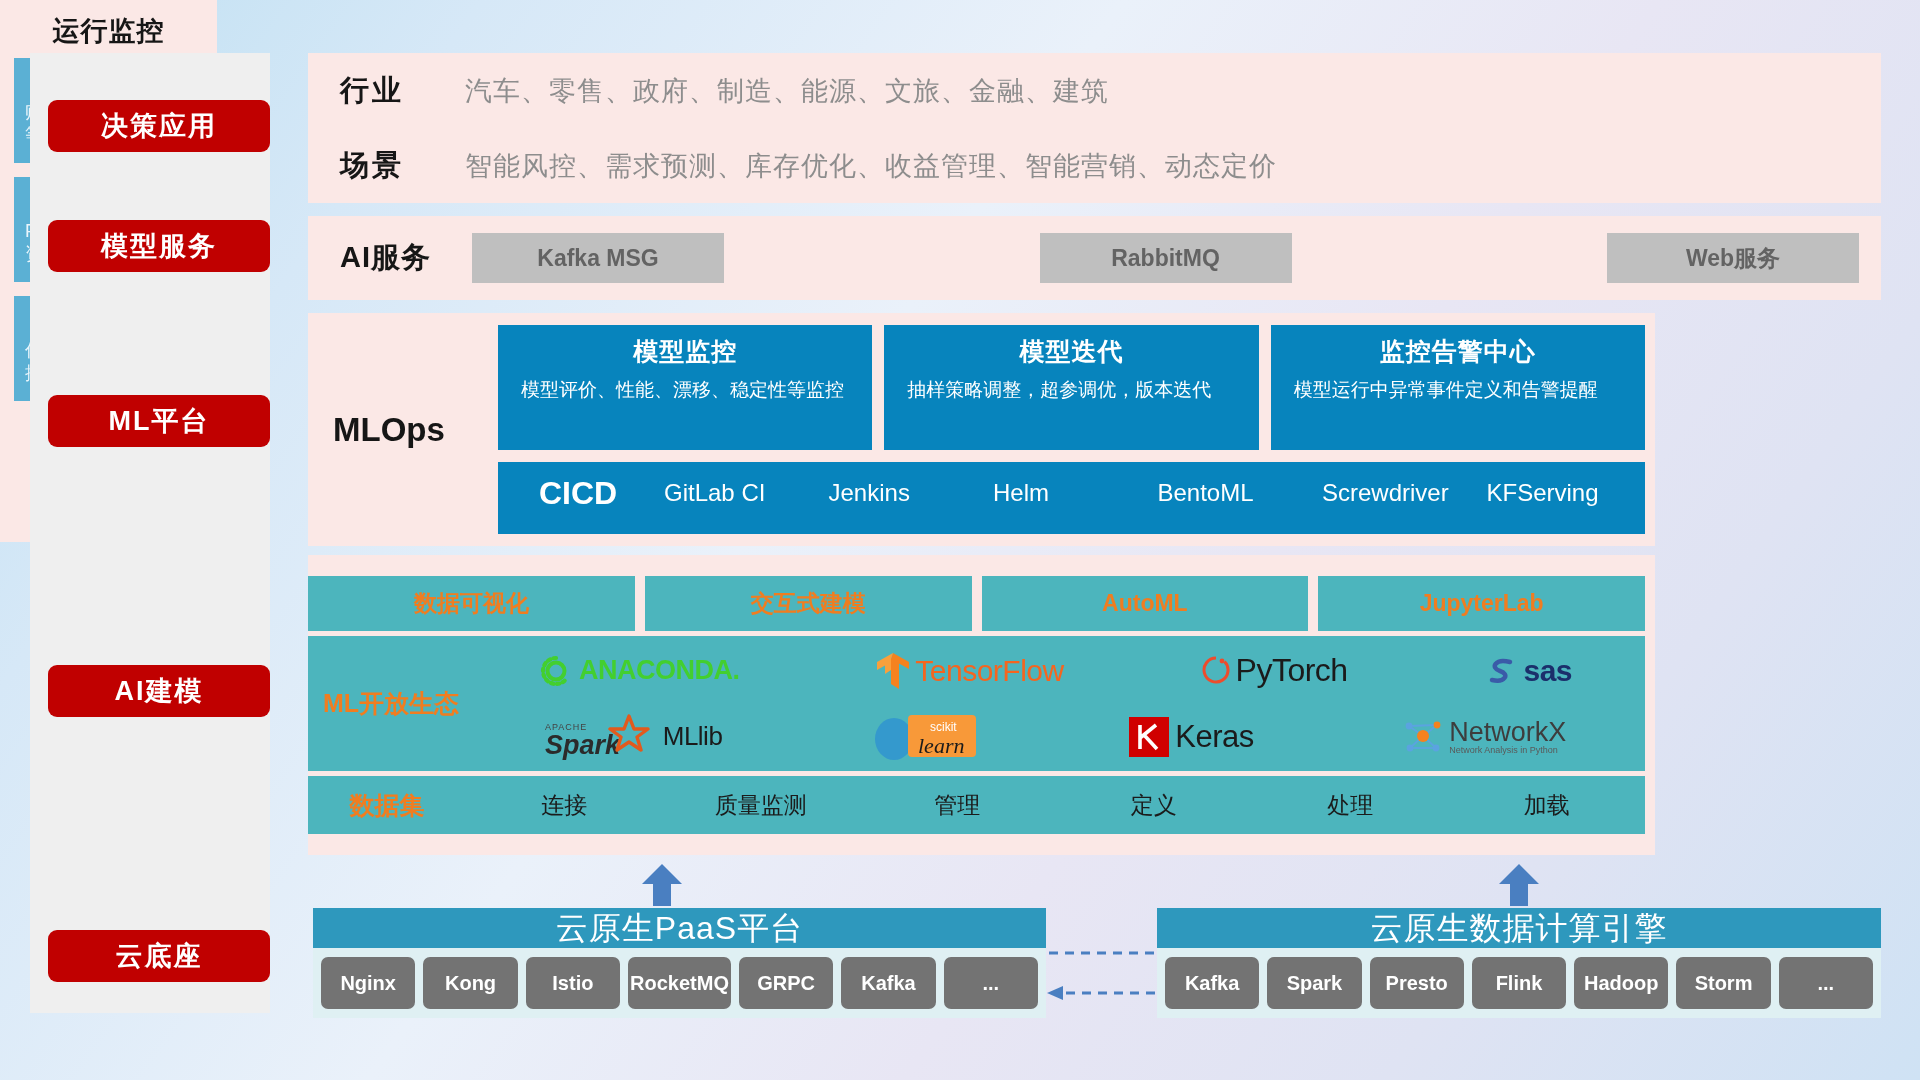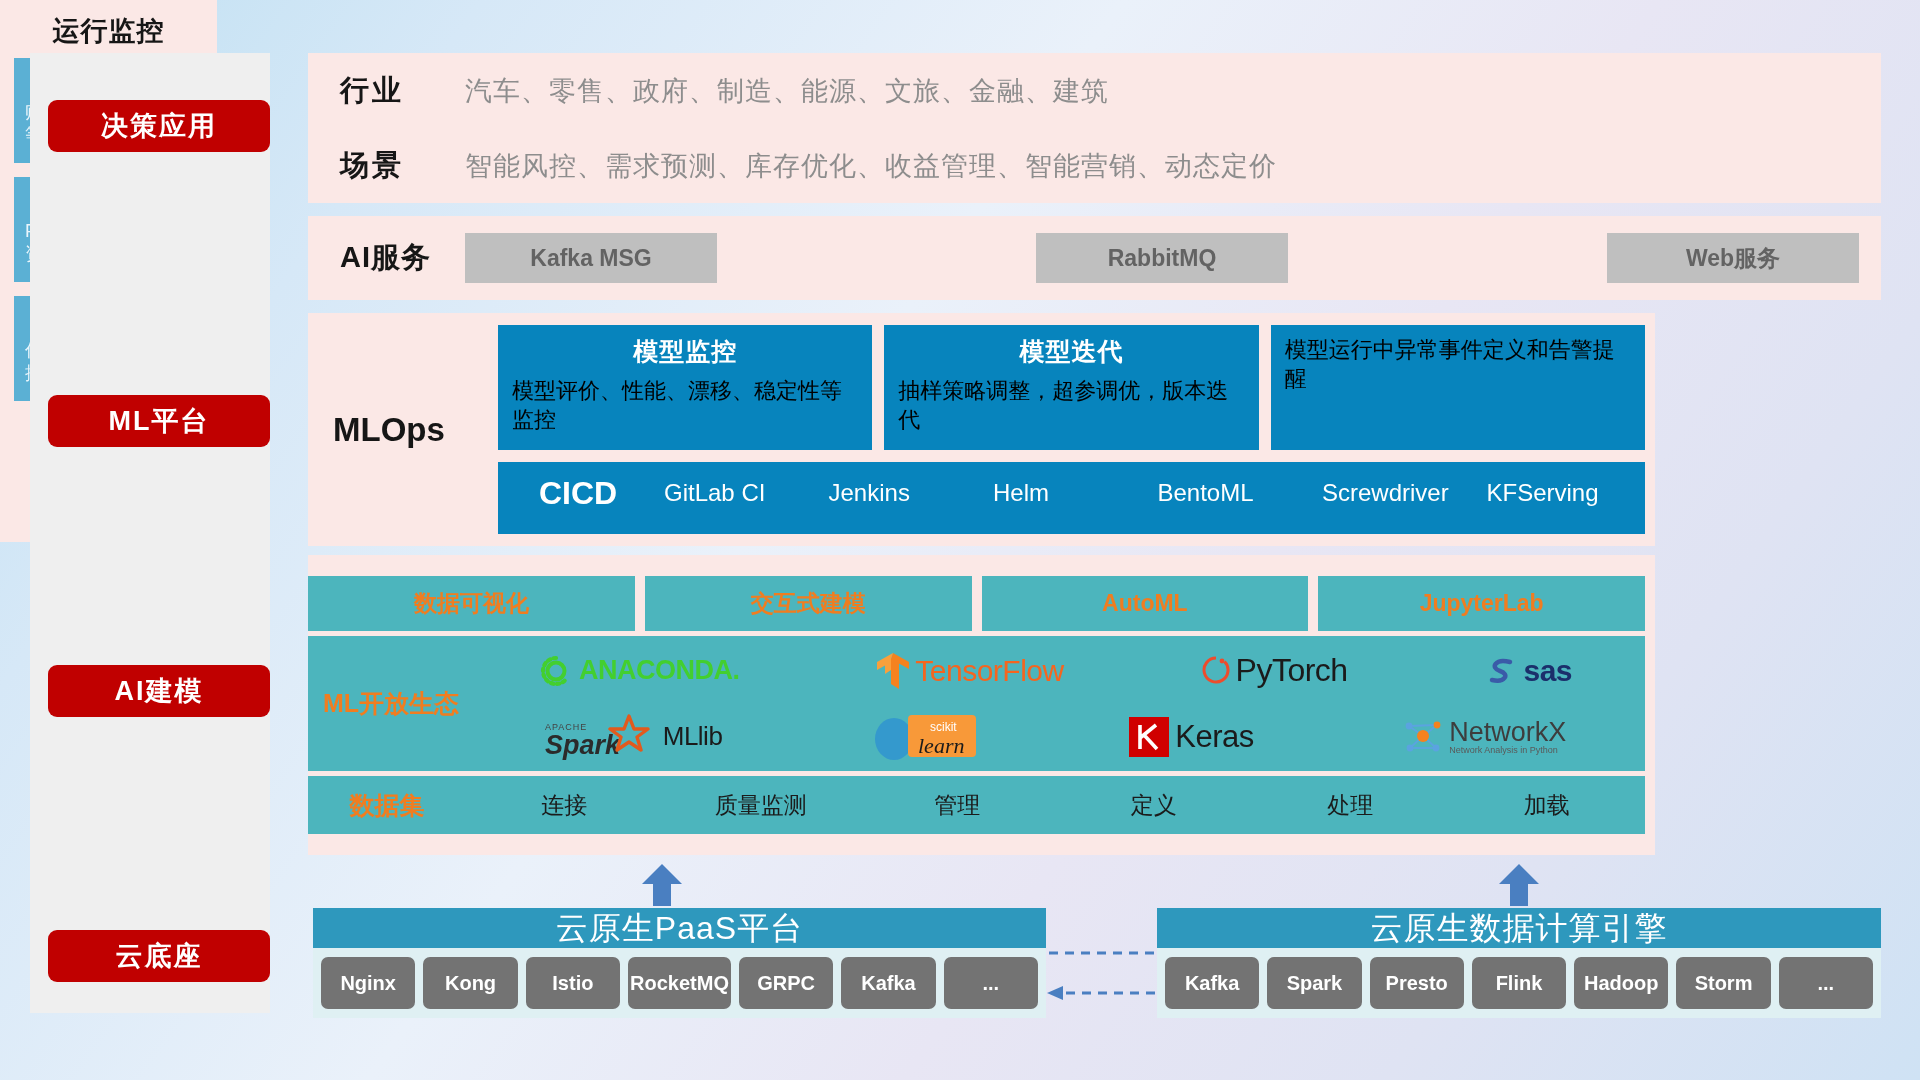--- a/index.html
+++ b/index.html
@@ -26,39 +26,39 @@
   
   .band{position:absolute;background:#fbe8e6;}
 
   
   #bandTop{left:308px;top:53px;width:1573px;height:150px;}
   .kv-row{display:flex;align-items:center;height:75px;padding-left:32px;}
   .kv-key{width:125px;font-size:29px;font-weight:bold;color:#161616;letter-spacing:3px;}
   .kv-val{font-size:27px;color:#8d8d8d;letter-spacing:1px;}
 
   
-  #bandSvc{left:308px;top:216px;width:1573px;height:84px;display:flex;align-items:center;}
+  #bandSvc{left:308px;top:216px;width:1573px;height:84px;display:flex;align-items:center;gap:7px;}
   #bandSvc .lbl{width:125px;margin-left:32px;font-size:29px;font-weight:bold;color:#161616;letter-spacing:1px;}
   .svc-wrap{flex:1;display:flex;gap:0;justify-content:space-between;padding-right:22px;}
   .svc-btn{
     width:252px;height:50px;background:#bfbfbf;color:#636363;
     display:flex;align-items:center;justify-content:center;
     font-size:23px;font-weight:bold;
   }
 
   
   #bandOps{left:308px;top:313px;width:1347px;height:233px;display:flex;align-items:center;}
   #bandOps .lbl{width:165px;margin-left:25px;font-size:33px;font-weight:bold;color:#161616;}
   .ops-col{flex:1;display:flex;flex-direction:column;gap:0;padding:9px 10px 9px 0;}
   .ops-top{display:flex;gap:12px;}
   .ops-card{
     flex:1;background:#0784bd;color:#fff;padding:10px 14px 8px;height:125px;box-sizing:border-box;
   }
   .ops-card h4{margin:0 0 8px;font-size:25px;text-align:center;font-weight:bold;letter-spacing:1px;}
-  .ops-card p{margin:0;font-size:22px;line-height:1.33;color:#000000;}
+  .ops-card p{margin:9px;font-size:19px;line-height:1.33;color:#ffffff;}
   .cicd{
     margin-top:12px;background:#0784bd;height:72px;display:flex;align-items:flex-start;
     overflow:hidden;color:#fff;
   }
   .cicd .cicd-title{width:160px;font-size:32px;font-weight:bold;text-align:center;padding-top:13px;}
   .cicd-item{
     flex:1;font-size:24px;text-align:left;padding:16px 0 0 6px;
     line-height:1.28;word-break:break-all;
   }
 
@@ -109,20 +109,23 @@
   .logo-txt{font-size:27px;letter-spacing:-.5px;}
 </style>
 </head>
 <body>
 
 <div class="canvas">
 
   <div class="rail"></div>
   <div class="rail-chip" style="top:100px">
       <span>决策应用</span>
+    </div>
+  <div class="rail-chip" style="top:220px">
+      <span>模型服务</span>
     </div>
   <div class="rail-chip" style="top:395px">
       <span>ML平台</span>
     </div>
   <div class="rail-chip" style="top:665px">
       <span>AI建模</span>
     </div>
   <div class="rail-chip" style="top:930px">
       <span>云底座</span>
     </div>
@@ -153,20 +156,21 @@
       <div class="ops-top">
         <div class="ops-card">
           <h4>模型监控</h4>
           <p>模型评价、性能、漂移、稳定性等监控</p>
         </div>
         <div class="ops-card">
           <h4>模型迭代</h4>
           <p>抽样策略调整，超参调优，版本迭代</p>
         </div>
         <div class="ops-card">
+          <h4>监控告警中心</h4>
           <p>模型运行中异常事件定义和告警提醒</p>
         </div>
       </div>
       <div class="cicd">
         <div class="cicd-title">CICD</div>
         <div class="cicd-item">GitLab CI</div>
         <div class="cicd-item">Jenkins</div>
         <div class="cicd-item">Helm</div>
         <div class="cicd-item">BentoML</div>
         <div class="cicd-item">Screwdriver</div>

